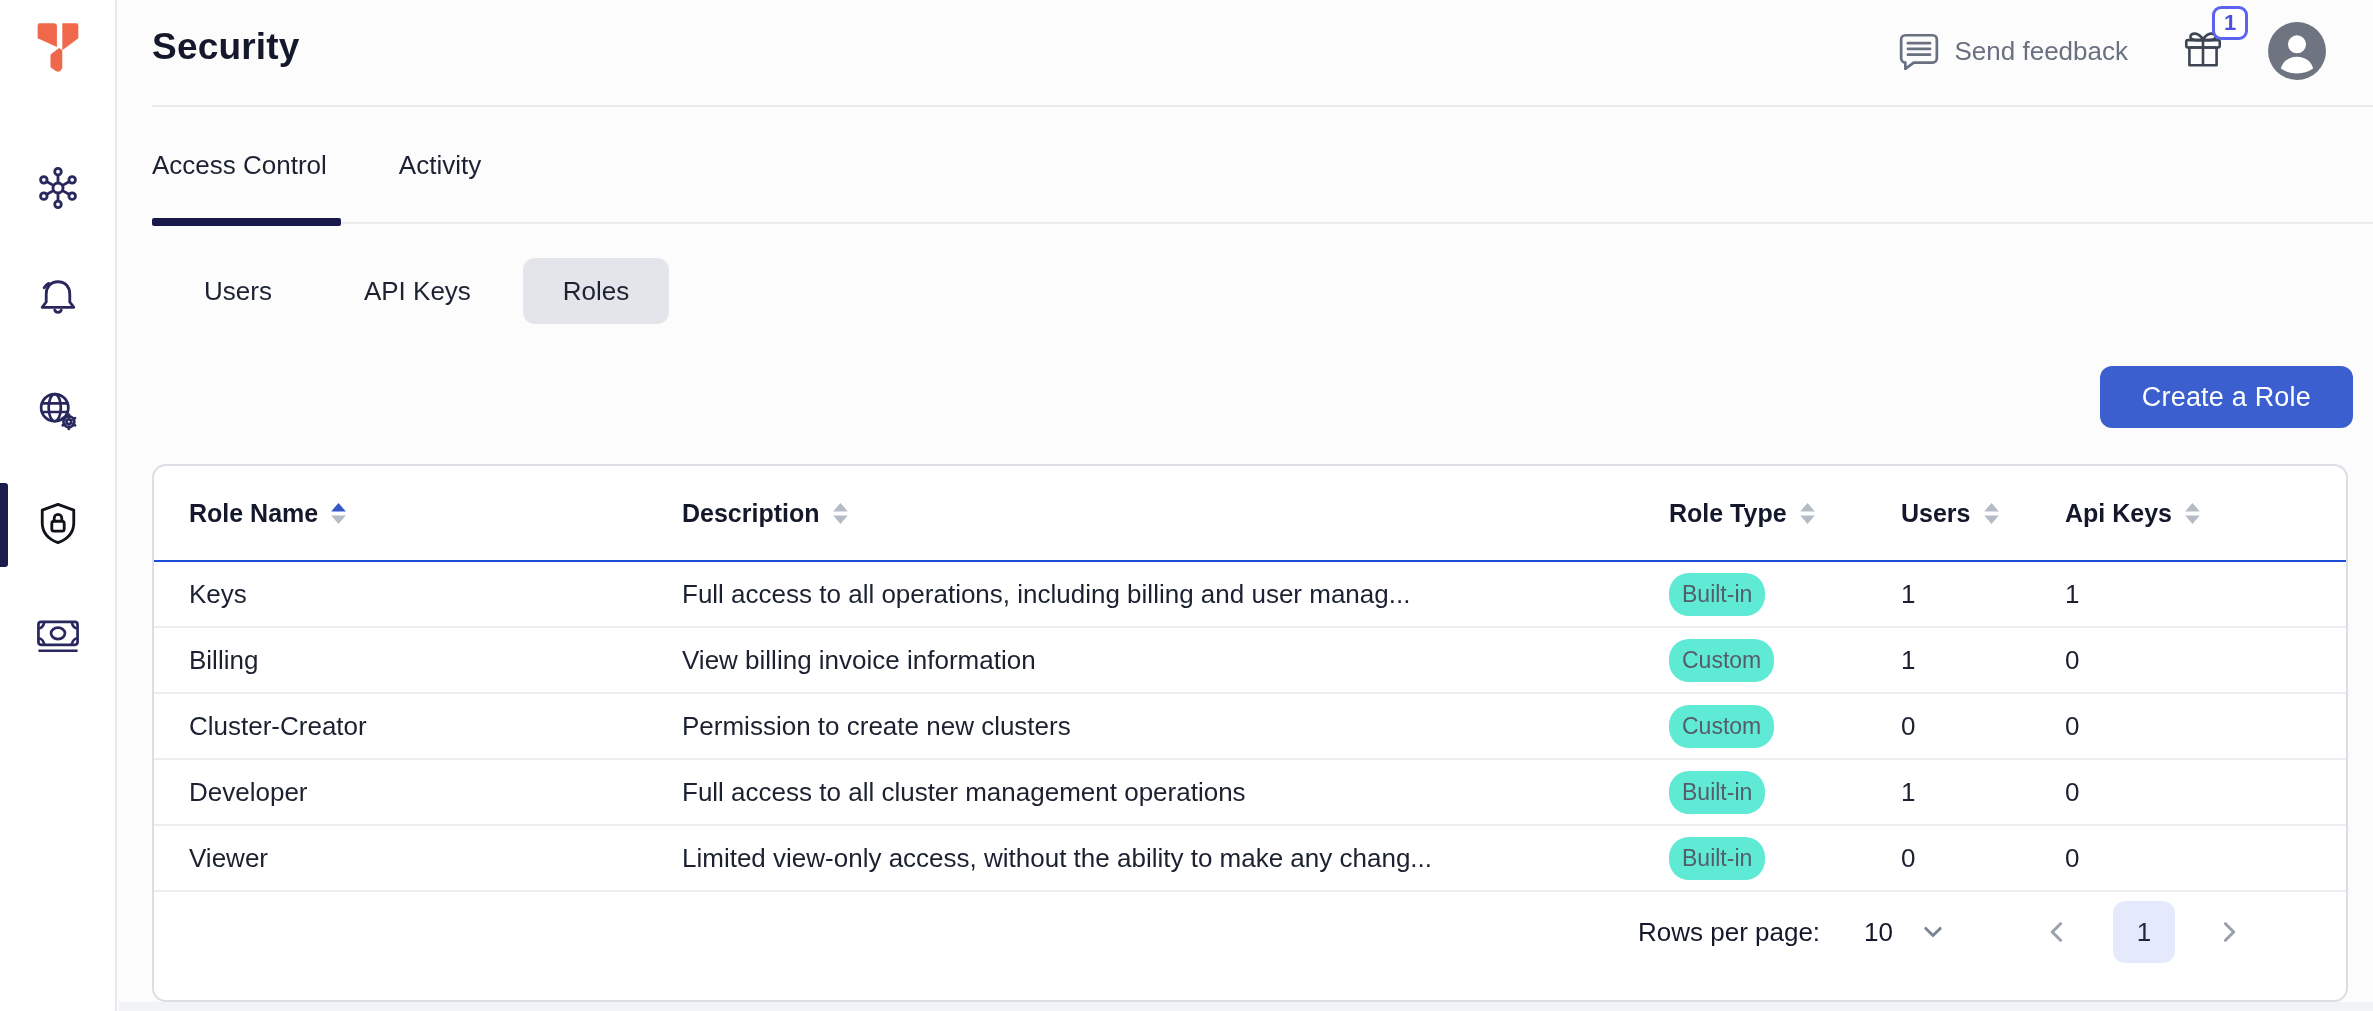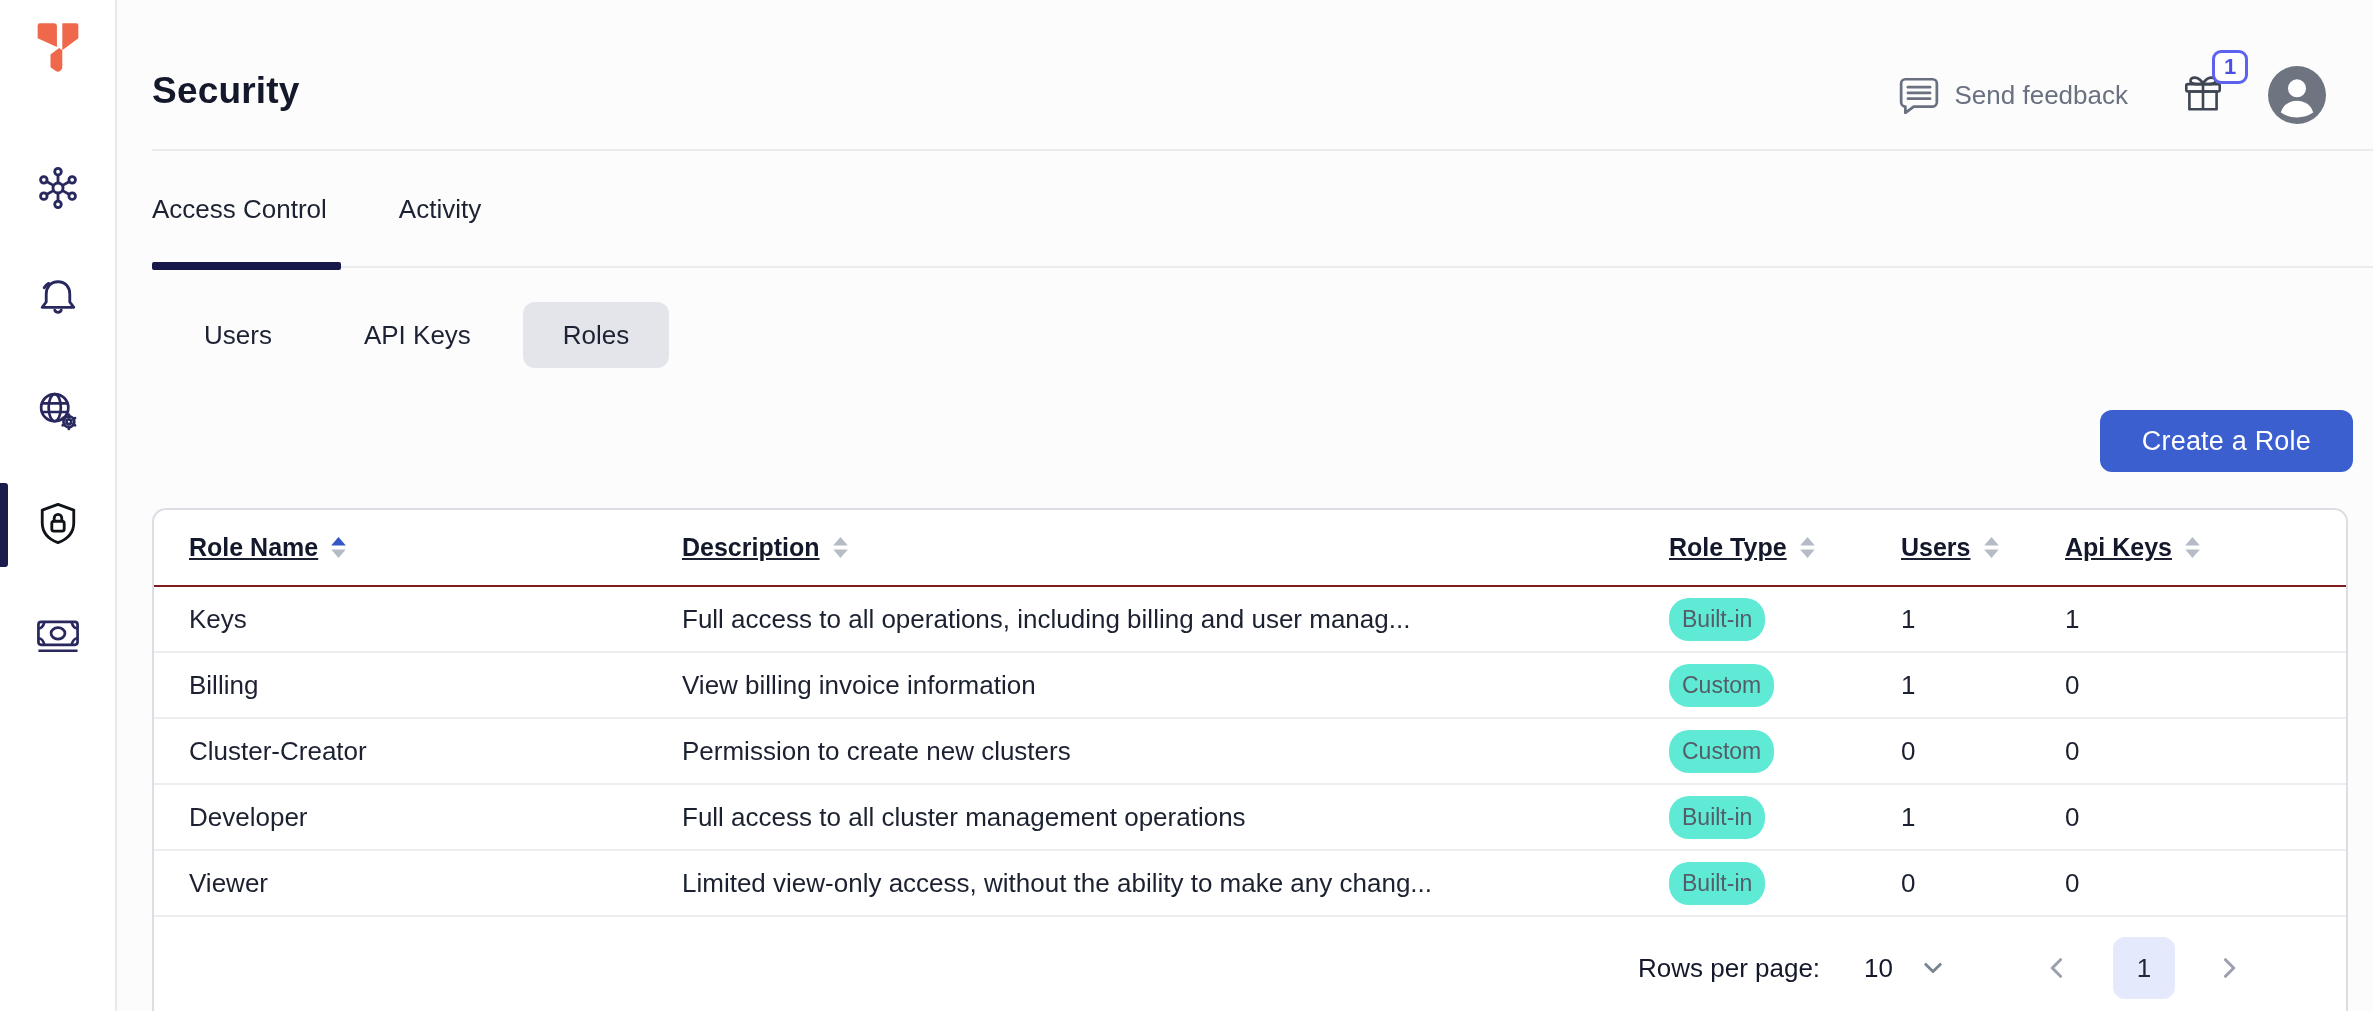--- a/index.html
+++ b/index.html
@@ -8,21 +8,21 @@
   #app { position:relative; width:2373px; height:1011px; overflow:hidden; background:#fcfcfd; }
 
   
   .sidebar { position:absolute; left:0; top:0; width:117px; height:1011px; background:#ffffff; border-right:2px solid #e7e9ee; }
   .logo { position:absolute; left:30px; top:18px; width:56px; height:60px; cursor:pointer; }
   .side-item { position:absolute; left:25px; width:66px; height:66px; display:flex; align-items:center; justify-content:center; cursor:pointer; }
   .side-item svg { display:block; }
   .active-bar { position:absolute; left:0; top:483px; width:8px; height:84px; background:#1b1b4e; border-radius:0 3px 3px 0; }
 
   
-  .main { position:absolute; left:119px; top:0; right:0; bottom:0;margin-top:44px; }
+  .main { position:absolute; left:119px; top:0; right:0; bottom:0; }
   .page-title { position:absolute; left:33px; top:26px; font-size:37px; font-weight:700; color:#14182b; letter-spacing:0.2px; }
   .header-divider { position:absolute; left:33px; right:0; top:105px; height:2px; background:#e9ebef; }
 
   .header-right { position:absolute; top:22px; right:47px; display:flex; align-items:center; height:58px; }
   .feedback { display:flex; align-items:center; gap:15px; cursor:pointer; }
   .feedback-label { font-size:26px; color:#697080; }
   .gift-wrap { position:relative; margin-left:52px; cursor:pointer; }
   .gift-badge { position:absolute; top:-20px; right:-22px; min-width:36px; height:34px; background:#ffffff; border:3px solid #5d63ee; border-radius:9px; color:#4a50e2; font-size:22px; font-weight:700; display:flex; align-items:center; justify-content:center; padding:0 6px; }
   .avatar { margin-left:42px; width:58px; height:58px; cursor:pointer; }
 
@@ -36,32 +36,32 @@
   .pills { position:absolute; left:45px; top:258px; display:flex; gap:12px; }
   .pill { height:66px; display:flex; align-items:center; padding:0 40px; font-size:26px; color:#1c2232; border-radius:12px; cursor:pointer; background:transparent; border:none; }
   .pill.selected { background:#e3e5ea; }
 
   
   .create-btn { position:absolute; top:366px; right:20px; height:62px; padding:0 42px; background:#3b5fce; border:none; border-radius:12px; color:#ffffff; font-size:27px; font-weight:400; font-family:inherit; cursor:pointer; letter-spacing:0.2px; }
 
   
   .card { position:absolute; left:33px; right:25px; top:464px; height:538px; background:#ffffff; border:2px solid #dbdee4; border-radius:14px; }
   .tgrid { display:grid; grid-template-columns:493px 987px 232px 164px 1fr; align-items:center; padding:0 35px; }
-  .thead { height:77px; border-bottom:2px solid #7f1d1d;text-decoration:underline; }
+  .thead { height:96px; border-bottom:2px solid #1d4ed8; }
   .th { display:flex; align-items:center; gap:12px; font-size:25px; font-weight:700; color:#14182b; cursor:pointer; }
   .trow { height:66px; border-bottom:2px solid #ecedf1; font-size:26px; color:#1b2130; }
   .trow:last-of-type { border-bottom:none; }
   .badge { display:inline-flex; align-items:center; justify-self:start; background:#5eead4; border-radius:20px; padding:8px 13px; font-size:23px; color:#555d69; }
   .cell-desc { white-space:nowrap; overflow:hidden; }
 
   
   .sort { display:block; flex:none; }
 
   
-  .pagination { position:absolute; left:0; right:0; bottom:8px; height:136px; display:flex; align-items:center; justify-content:flex-end; padding-right:105px; }
+  .pagination { position:absolute; left:0; right:0; bottom:0; height:136px; display:flex; align-items:center; justify-content:flex-end; padding-right:105px; }
   .rpp-label { font-size:26px; color:#14182b; }
   .rpp-select { margin-left:44px; display:flex; align-items:center; gap:28px; cursor:pointer; }
   .rpp-value { font-size:26px; color:#14182b; }
   .page-prev { margin-left:100px; cursor:pointer; display:flex; align-items:center; }
   .page-box { margin-left:44px; width:62px; height:62px; background:#e4eafb; border-radius:12px; display:flex; align-items:center; justify-content:center; font-size:26px; color:#222838; cursor:pointer; }
   .page-next { margin-left:42px; cursor:pointer; display:flex; align-items:center; }
 
   .bottom-strip { position:absolute; left:0; right:0; top:1002px; bottom:0; background:#f1f3f6; }
 </style>
 </head>

